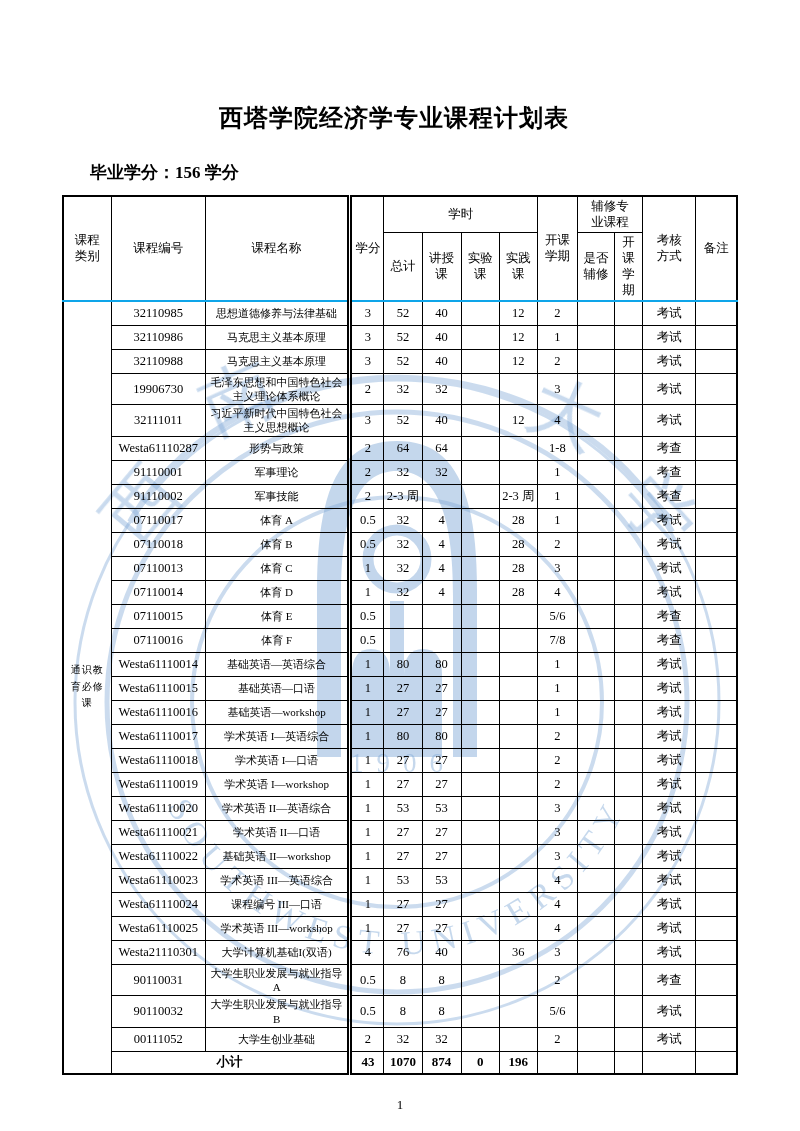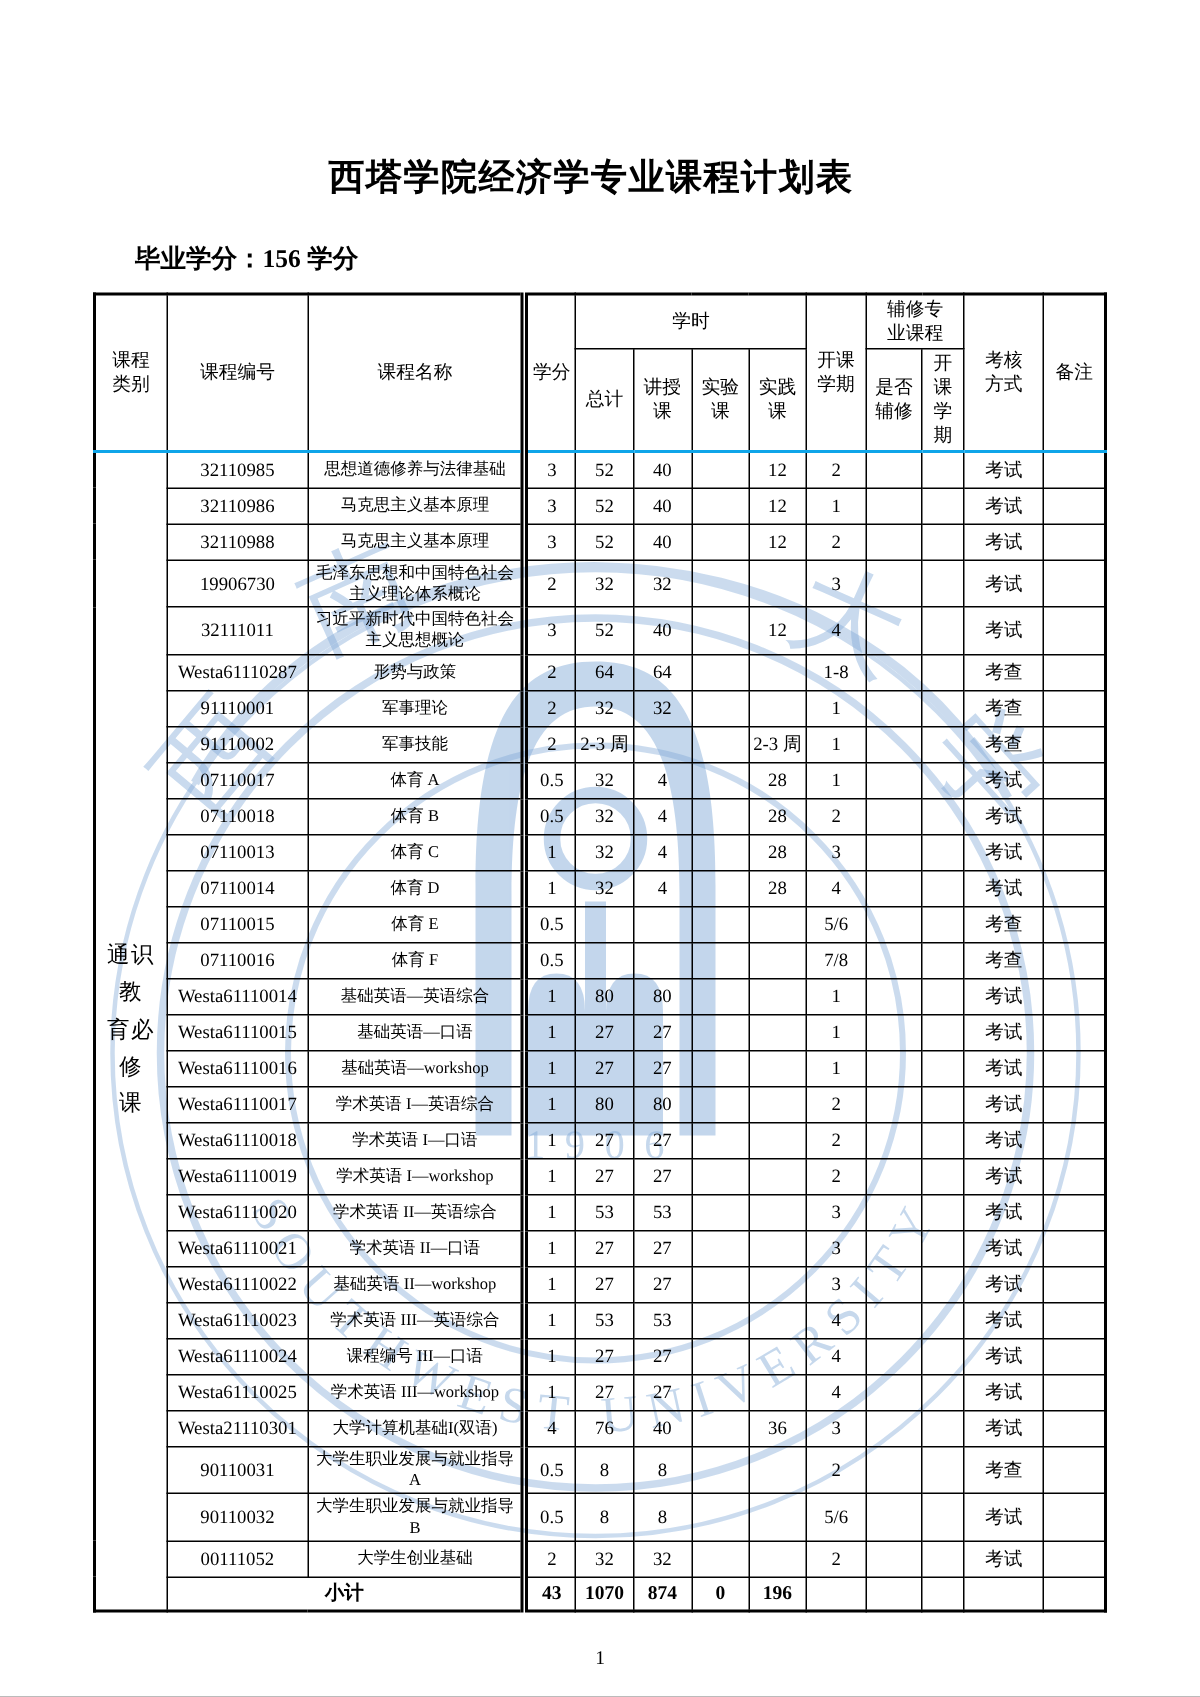--- a/index.html
+++ b/index.html
@@ -27,21 +27,21 @@
     overflow:hidden;word-break:break-all;
   }
   .plan thead th{white-space:pre-line;}
   .plan thead tr.t1{height:31px;}
   .plan thead tr.t2{height:33px;}
   .plan tbody td{height:21px;}
   .plan tbody tr:first-child td{border-top:2px solid #0ea5e9;}
   td.name{font-size:11px;}
   .dbl{border-left:5px double #000 !important;margin-left:20px;}
   td.cat{
-    white-space:pre-line;font-size:15px;line-height:1.65;
+    white-space:pre-line;font-size:10px;line-height:1.65;
     letter-spacing:1px;padding:0 4px;
   }
   tr.subtotal td{font-weight:bold;height:19px;font-size:13px;text-align:center;}
   .pageno{margin-top:22px;text-align:center;font-size:13px;}
 </style>
 </head>
 <body>
 
 <div class="page">
 

